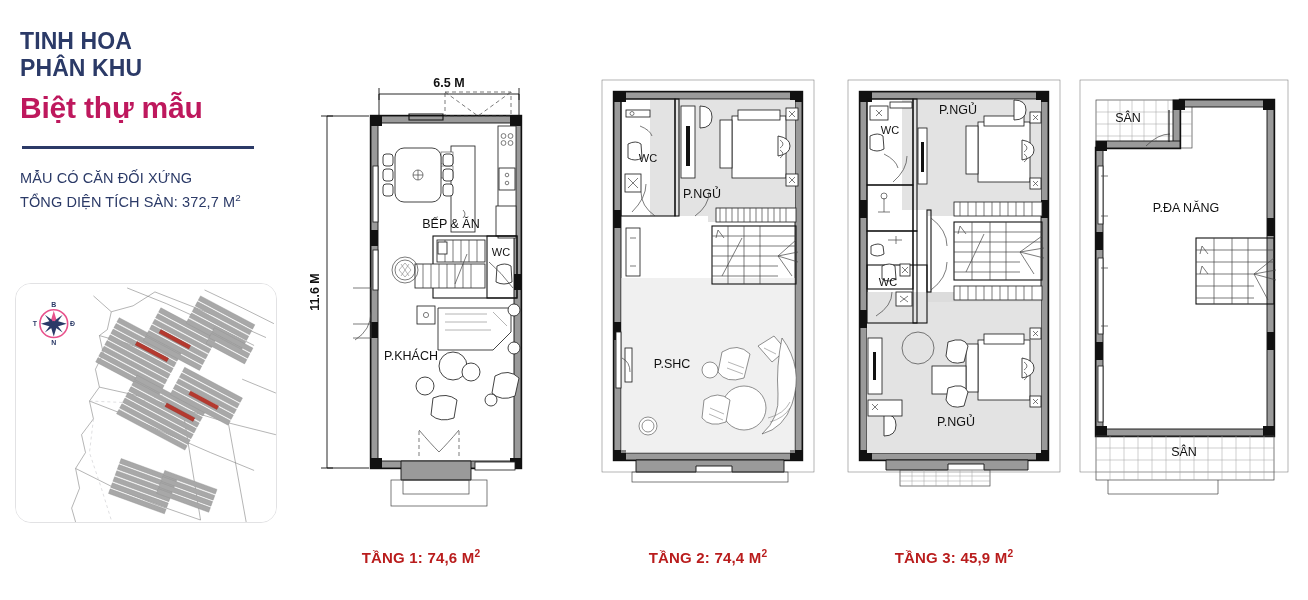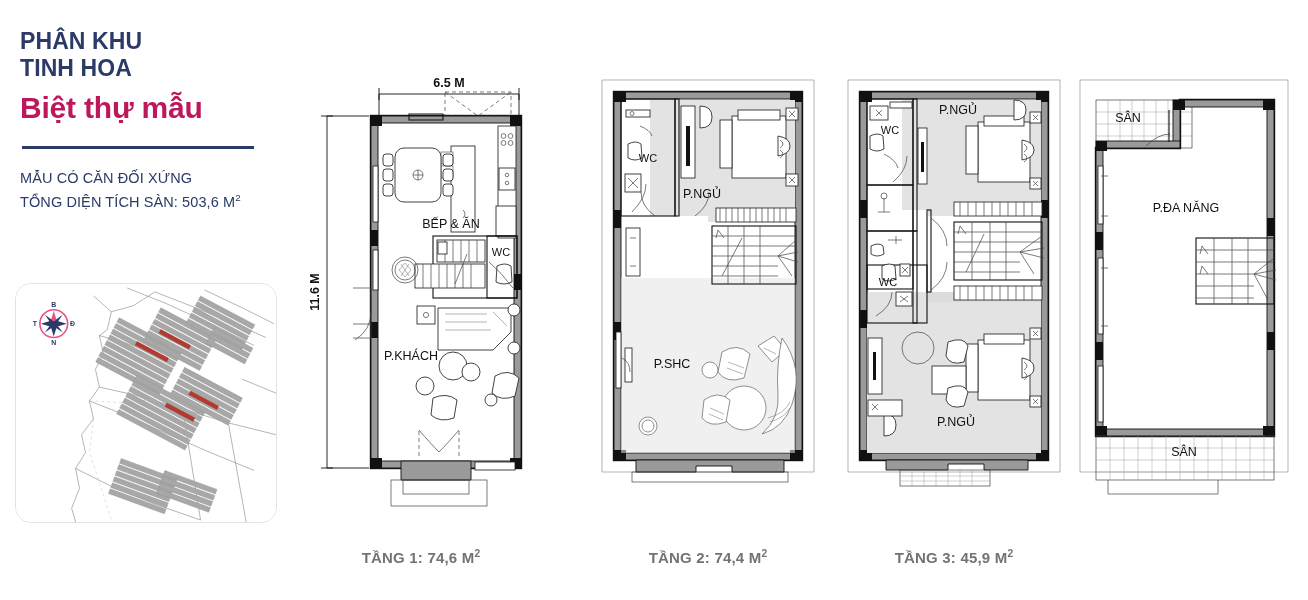--- a/index.html
+++ b/index.html
@@ -89,21 +89,21 @@
   }
   .plan-svg-wrap svg { display: block; width: 100%; height: 100%; }
 
   .plan-caption {
     position: absolute;
     left: 0; top: 548px;
     width: 232px;
     text-align: center;
     font-size: 15px;
     font-weight: 700;
-    color: #737373;
+    color: #b91c1c;
     letter-spacing: 0.2px;
   }
   .plan-caption sup { font-size: 0.68em; vertical-align: super; }
 
   
   .wall-outer  { fill: none; stroke: #111; stroke-width: 2.4; }
   .wall-thick  { fill: #9a9a9a; stroke: #111; stroke-width: 0.9; }
   .wall-col    { fill: #111; stroke: none; }
   .wall-thin   { fill: none; stroke: #111; stroke-width: 1.1; }
   .hair        { fill: none; stroke: #444; stroke-width: 0.7; }
@@ -126,27 +126,27 @@
   .compass-txt { font-family: "Liberation Sans", sans-serif; font-size: 7px;
                  font-weight: 700; fill: #2b3a67; }
 </style>
 </head>
 <body>
 
 <div id="page">
 
   <div id="info-panel">
     <div class="kicker">
+      <div>TINH HOA</div>
       <div>PHÂN KHU</div>
-      <div>TINH HOA</div>
     </div>
     <div class="title-pink">Biệt thự mẫu</div>
     <div class="divider"></div>
     <div class="sub-line">MẪU CÓ CĂN ĐỐI XỨNG</div>
-    <div class="sub-line"><span>TỔNG DIỆN TÍCH SÀN: 503,6 M</span><sup>2</sup></div>
+    <div class="sub-line"><span>TỔNG DIỆN TÍCH SÀN: 372,7 M</span><sup>2</sup></div>
   </div>
 
   <div id="map-thumb">
     <svg viewBox="0 0 262 240">
       <rect x="0" y="0" width="262" height="240" fill="#ffffff"></rect>
       <g class="hair2" stroke="#c9c9cd" fill="none">
         <path d="M78 12 L96 28 L92 46 L84 52 L88 70 L80 86 L84 104 L74 118 L78 136 L66 152 L70 170 L60 186 L64 206 L56 226 L60 240"></path>
         <path d="M96 28 L118 22 L140 8"></path>
         <path d="M84 104 L120 112 L168 126 L214 140 L262 152"></path>
         <path d="M74 118 L110 132 L150 150 L196 170 L240 188"></path>

